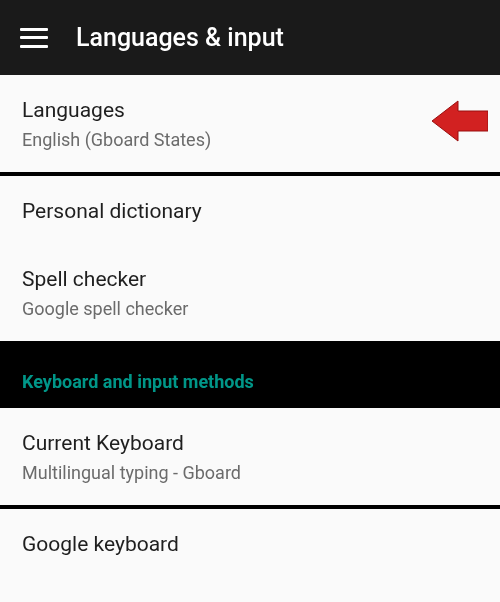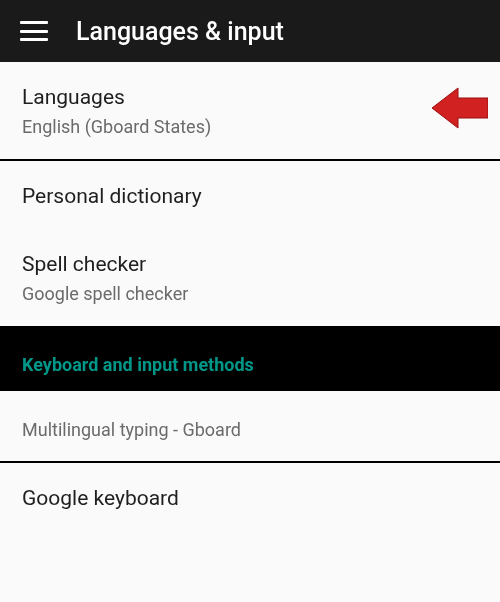--- a/index.html
+++ b/index.html
@@ -4,21 +4,21 @@
 <style>
   * { margin: 0; padding: 0; box-sizing: border-box; }
   html, body {
     width: 500px;
     height: 602px;
     font-family: Roboto, "Helvetica Neue", Arial, sans-serif;
     background: #fafafa;
     overflow: hidden;
   }
   .appbar {
-    height: 62px;
+    height: 75px;
     background: #1a1a1a;
     display: flex;
     align-items: center;
     padding: 8px 20px;
     gap: 28px;
   }
   .hamburger {
     width: 28px;
     height: 20px;
     display: flex;
@@ -35,21 +35,21 @@
   .appbar-title {
     color: #ffffff;
     font-size: 25px;
     font-weight: 500;
   }
   .list {
     background: #fafafa;
   }
   .item {
     padding: 22px 22px 20px 22px;
-    border-bottom: 2px solid #000000;
+    border-bottom: 4px solid #000000;
     position: relative;
     cursor: pointer;
     background: #fafafa;
   }
   .item.no-border {
     border-bottom: none;
   }
   .item-title {
     font-size: 21px;
     color: #1f1f1f;
@@ -106,20 +106,21 @@
   </div>
 
   <div class="item">
     <div class="item-title">Spell checker</div>
     <div class="item-sub">Google spell checker</div>
   </div>
 
   <div class="section-header">Keyboard and input methods</div>
 
   <div class="item">
+    <div class="item-title">Current Keyboard</div>
     <div class="item-sub">Multilingual typing - Gboard</div>
   </div>
 
   <div class="item no-border">
     <div class="item-title">Google keyboard</div>
   </div>
 
 </div>
 
 </body></html>

